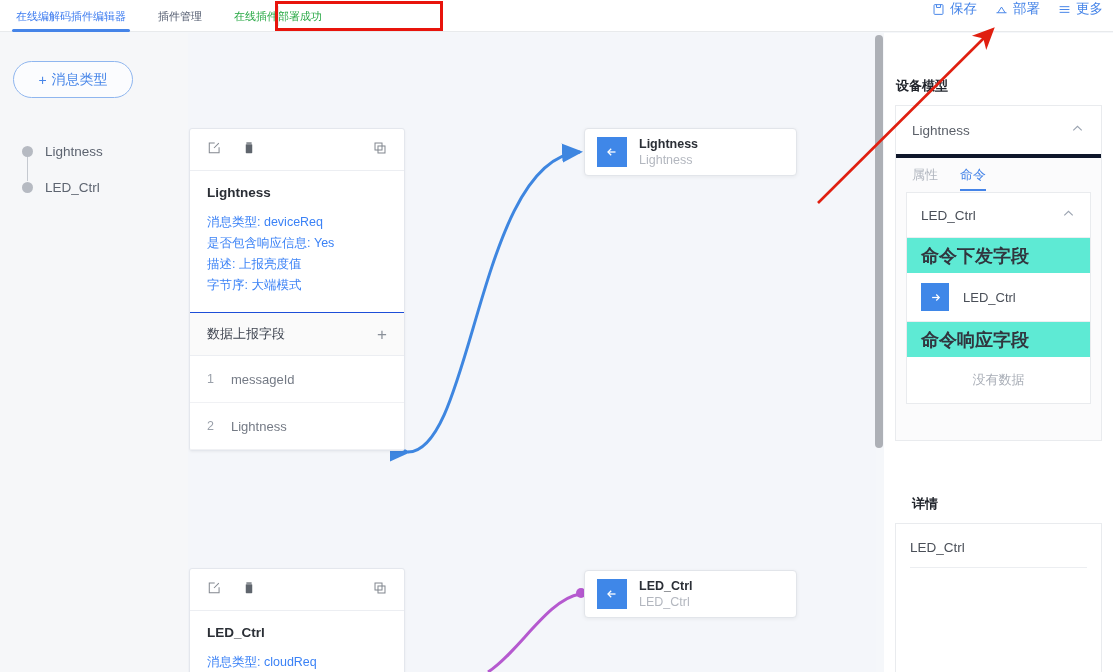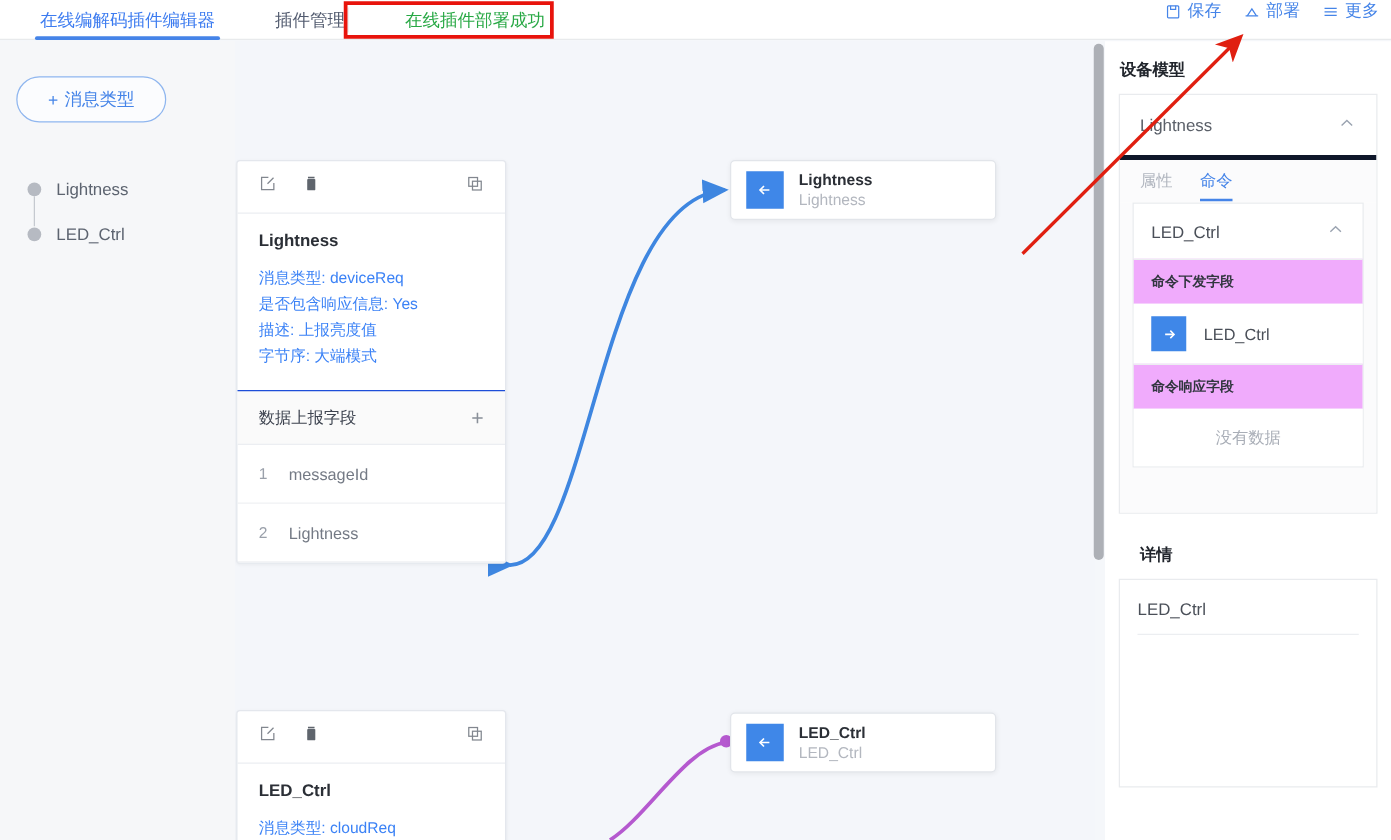--- a/index.html
+++ b/index.html
@@ -13,23 +13,22 @@
 
   
   .topbar {
     position: absolute; top: 0; left: 0; width: 1113px; height: 32px;
     background: #ffffff;
     border-bottom: 1px solid #e8eaec;
   }
   .tabs { position: absolute; left: 0; top: 0; height: 32px; display: flex; align-items: center; }
   .tab {
     position: relative; height: 32px; line-height: 32px;
-    padding: 0 16px; font-size: 14px; color: #515a6e; white-space: nowrap;
+    padding: 0 16px; font-size: 11px; color: #515a6e; white-space: nowrap;
     cursor: pointer;
-    margin-left: 16px;
   }
   .tab.active { color: #3d7cf0; }
   .tab.active::after {
     content: ""; position: absolute; left: 12px; right: 12px; bottom: 0;
     height: 3px; background: #4584e8; border-radius: 2px;
   }
   .tab.annotated { color: #27a844; }
   .tab-sep {
     position: absolute; left: 278px; top: 6px; width: 1px; height: 20px; background: #e8eaec;
   }
@@ -137,20 +136,21 @@
   }
 
   
   .right-pane {
     position: absolute; left: 884px; top: 33px; width: 229px; height: 639px;
     background: #ffffff; overflow: hidden;
   }
   .rp-title {
     font-size: 13px; font-weight: bold; color: #21252c;
     padding: 14px 0 10px 12px;
+    margin-top: 30px;
   }
   .rp-card { margin: 0 11px; border: 1px solid #e9ebee; background: #fff; }
   .rp-acc-head {
     height: 48px; display: flex; align-items: center; justify-content: space-between;
     padding: 0 16px; font-size: 13.5px; color: #5b6069; cursor: pointer;
   }
   .chev { color: #9aa3b0; }
   .rp-tabs {
     display: flex; gap: 22px; padding: 0 16px; height: 38px; align-items: center;
     background: #fbfbfc; border-top: 4px solid #0f172a;
@@ -164,22 +164,22 @@
     content: ""; position: absolute; left: 0; right: 0; bottom: 3px;
     height: 2px; background: #4584e8;
   }
   .rp-sub { background: #fbfbfc; padding: 0 10px 10px 10px; }
   .rp-inner-card { border: 1px solid #e9ebee; background: #fff; }
   .rp-inner-head {
     height: 44px; display: flex; align-items: center; justify-content: space-between;
     padding: 0 14px; font-size: 13.5px; color: #4a4f58; cursor: pointer;
   }
   .rp-group-label {
-    height: 36px; background: #f0abfc; display: flex; align-items: center;
-    padding: 0 14px; font-size: 11px; font-weight: bold; color: #31363f;
+    height: 36px; background: #5eead4; display: flex; align-items: center;
+    padding: 0 14px; font-size: 18px; font-weight: bold; color: #31363f;
     border-top: 1px solid #eceef1;
   }
   .rp-field {
     height: 48px; display: flex; align-items: center; gap: 14px; padding: 0 14px;
     background: #fff; cursor: pointer;
   }
   .rp-field-icon {
     width: 28px; height: 28px; background: #3f87e8; flex: none;
     display: flex; align-items: center; justify-content: center;
   }

